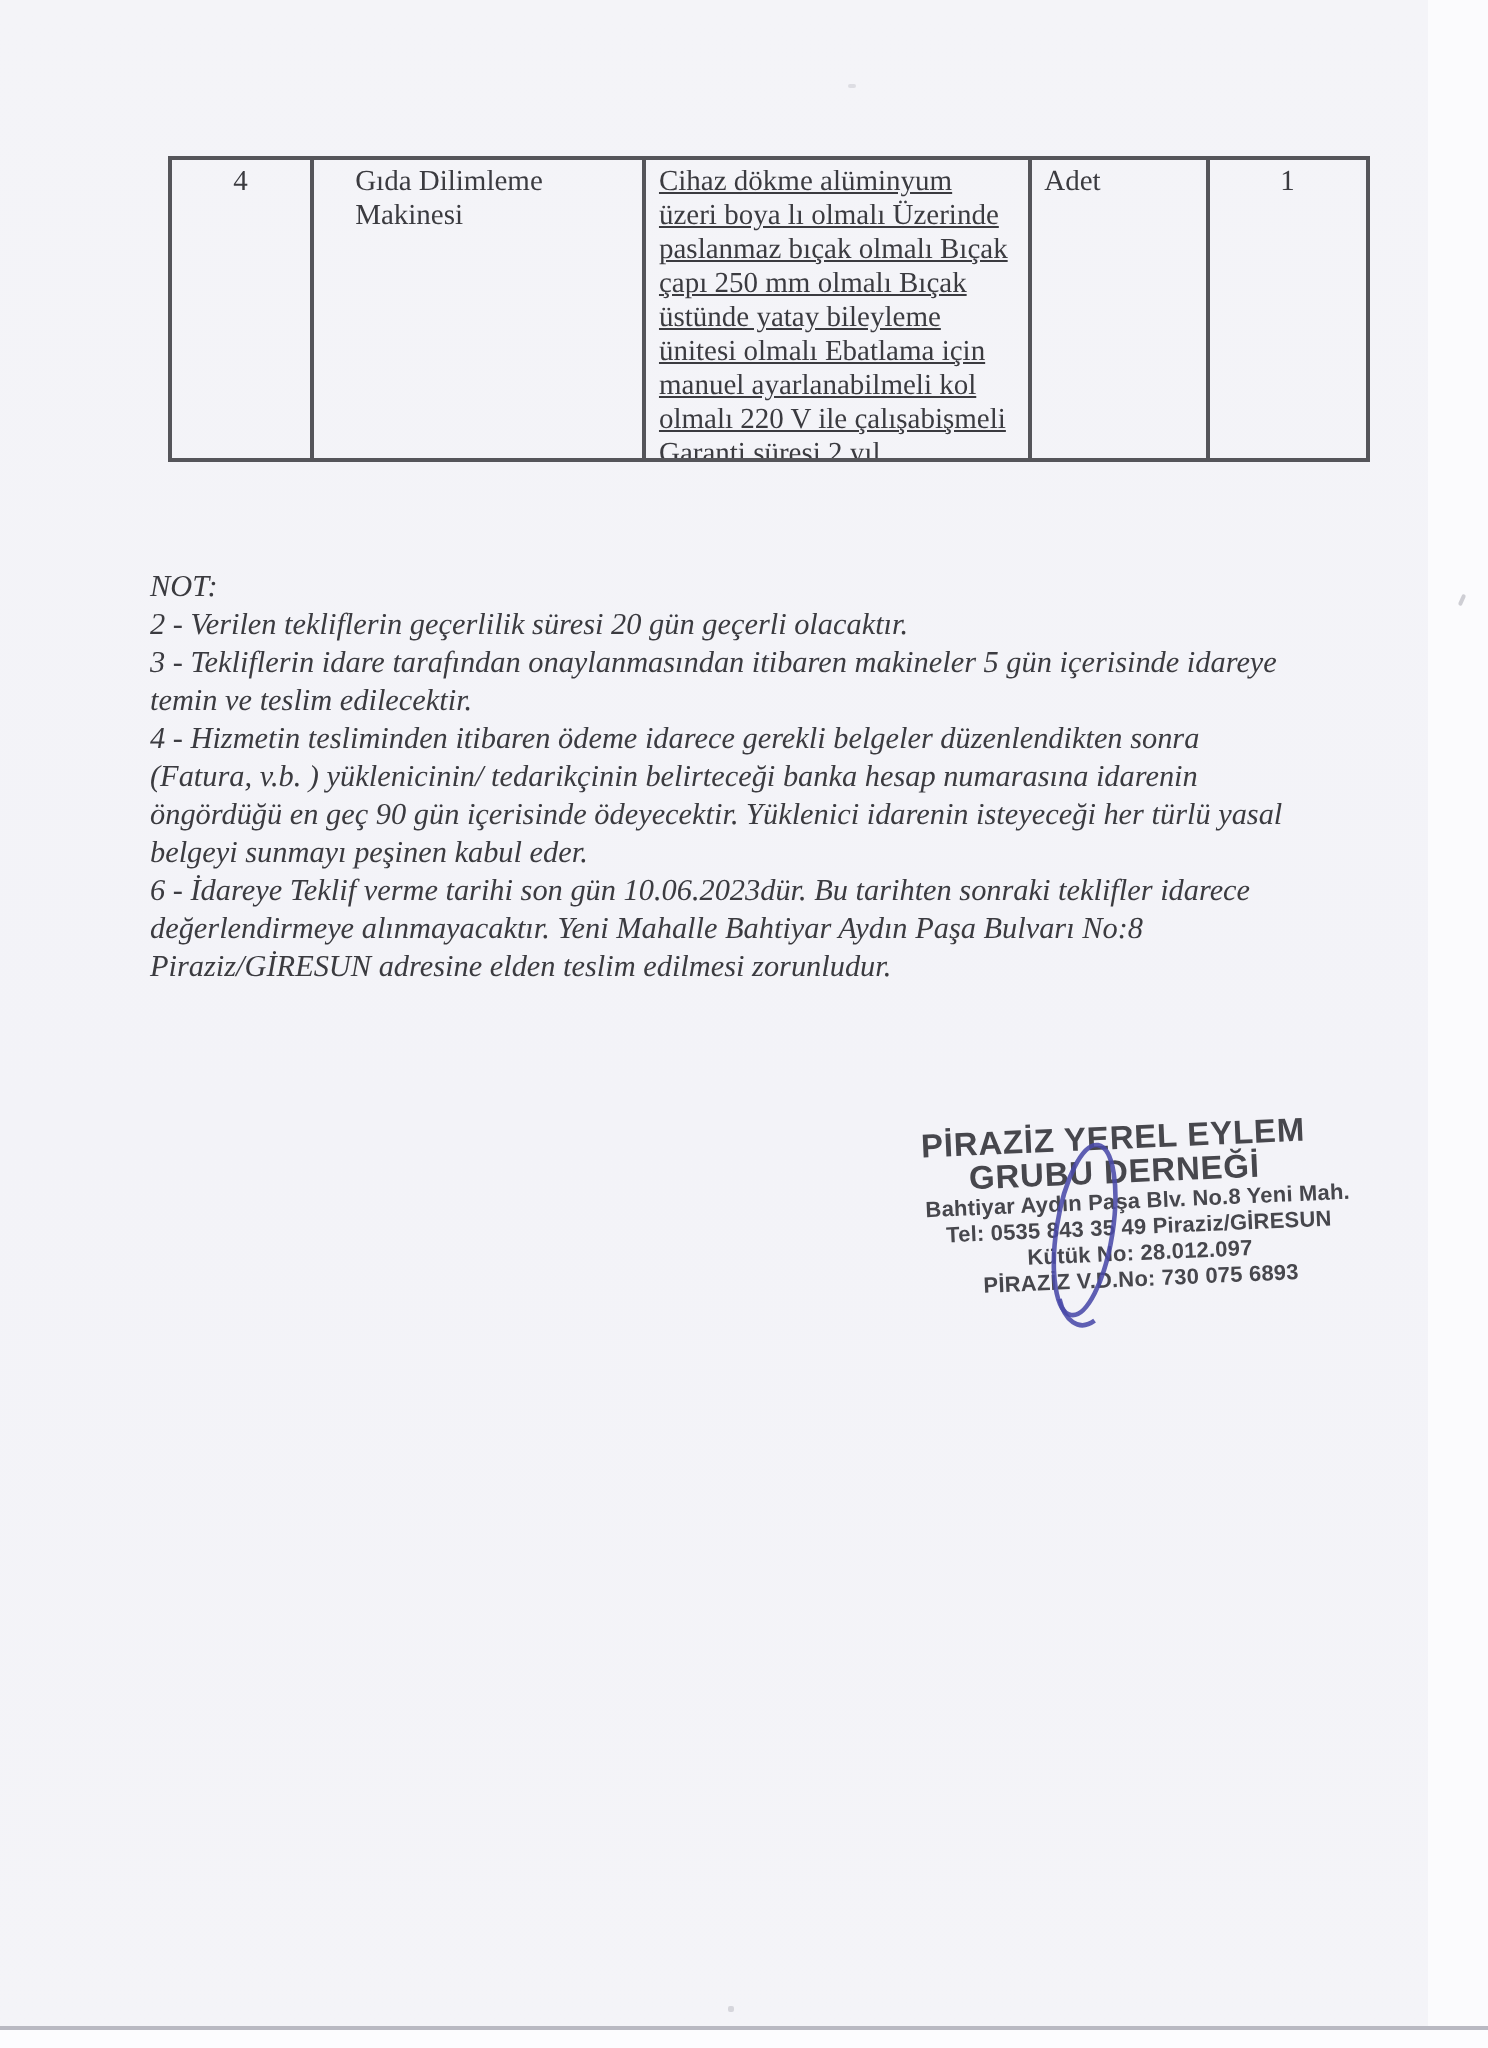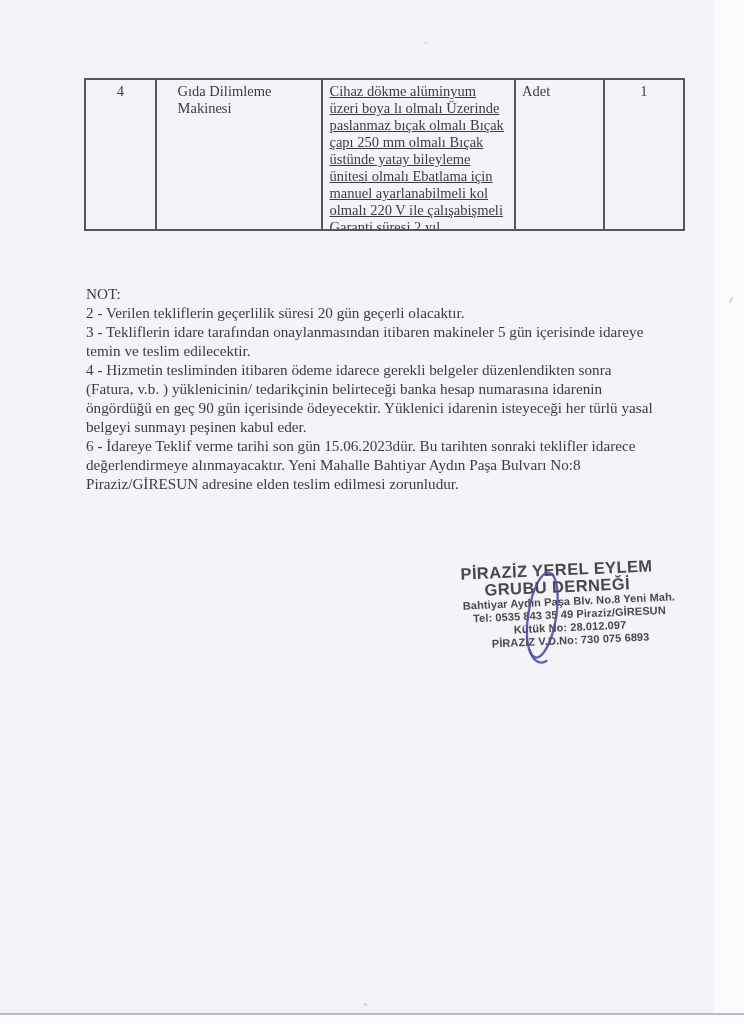--- a/index.html
+++ b/index.html
@@ -57,24 +57,25 @@
   }
   .cell:last-child { border-right: none; }
   .c-no   { width: 71px;  text-align: center; }
   .c-name { width: 168px; padding-left: 21px; }
   .c-spec { width: 194px; text-decoration: underline; }
   .c-unit { width: 89px;  text-align: left; }
   .c-qty  { width: 79px;  text-align: center; }
   
   .notes {
     position: absolute;
-    left: 86px; top: 284px;
+    left: 75px; top: 284px;
     width: 572px;
     font-size: 15.2px;
     line-height: 19px;
+    font-style: italic;
   }
   .notes p { margin: 0; }
   
   .stamp {
     position: absolute;
     left: 447px; top: 561px;
     width: 244px;
     text-align: center;
     transform: rotate(-2.5deg);
     font-family: "Liberation Sans", sans-serif;
@@ -124,21 +125,21 @@
     <div class="cell c-spec">Cihaz dökme alüminyum üzeri boya lı olmalı Üzerinde paslanmaz bıçak olmalı Bıçak çapı 250 mm olmalı Bıçak üstünde yatay bileyleme ünitesi olmalı Ebatlama için manuel ayarlanabilmeli kol olmalı 220 V ile çalışabişmeli Garanti süresi 2 yıl</div>
     <div class="cell c-unit">Adet</div>
     <div class="cell c-qty">1</div>
   </div>
 
   <div class="notes">
     <p>NOT:</p>
     <p>2 - Verilen tekliflerin geçerlilik süresi 20 gün geçerli olacaktır.</p>
     <p>3 - Tekliflerin idare tarafından onaylanmasından itibaren makineler 5 gün içerisinde idareye temin ve teslim edilecektir.</p>
     <p>4 - Hizmetin tesliminden itibaren ödeme idarece gerekli belgeler düzenlendikten sonra (Fatura, v.b. ) yüklenicinin/ tedarikçinin belirteceği banka hesap numarasına idarenin öngördüğü en geç 90 gün içerisinde ödeyecektir. Yüklenici idarenin isteyeceği her türlü yasal belgeyi sunmayı peşinen kabul eder.</p>
-    <p>6 - İdareye Teklif verme tarihi son gün 15.06.2023dür. Bu tarihten sonraki teklifler idarece değerlendirmeye alınmayacaktır. Yeni Mahalle Bahtiyar Aydın Paşa Bulvarı No:8 Piraziz/GİRESUN adresine elden teslim edilmesi zorunludur.</p>
+    <p>6 - İdareye Teklif verme tarihi son gün 10.06.2023dür. Bu tarihten sonraki teklifler idarece değerlendirmeye alınmayacaktır. Yeni Mahalle Bahtiyar Aydın Paşa Bulvarı No:8 Piraziz/GİRESUN adresine elden teslim edilmesi zorunludur.</p>
   </div>
 
   <div class="stamp">
     <div class="org">PİRAZİZ YEREL EYLEM</div>
     <div class="org">GRUBU DERNEĞİ</div>
     <div class="small">Bahtiyar Aydın Paşa Blv. No.8 Yeni Mah.</div>
     <div class="small">Tel: 0535 843 35 49 Piraziz/GİRESUN</div>
     <div class="small">Kütük No: 28.012.097</div>
     <div class="small">PİRAZİZ V.D.No: 730 075 6893</div>
   </div>

